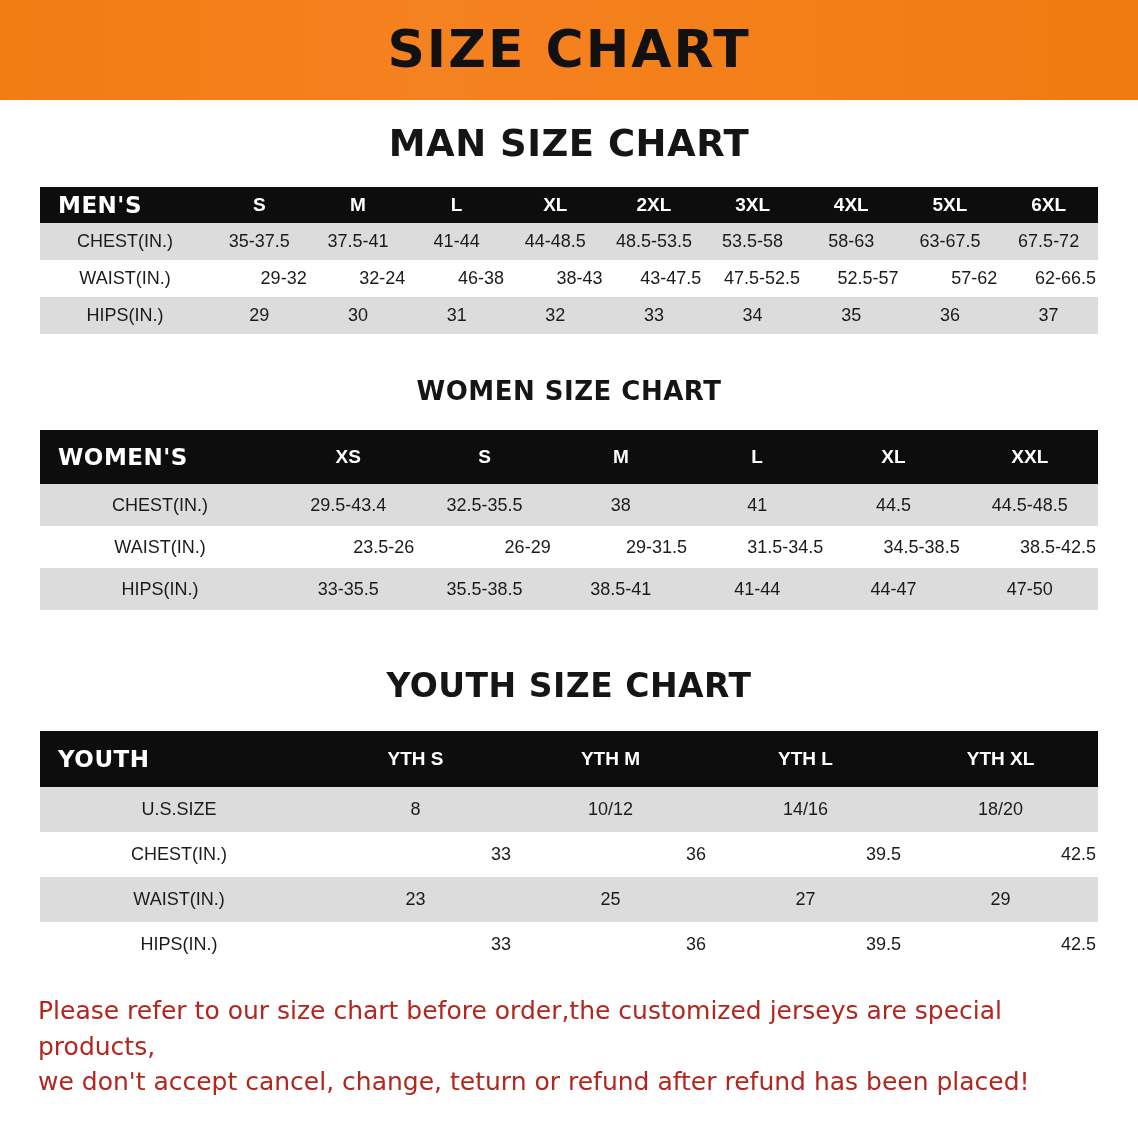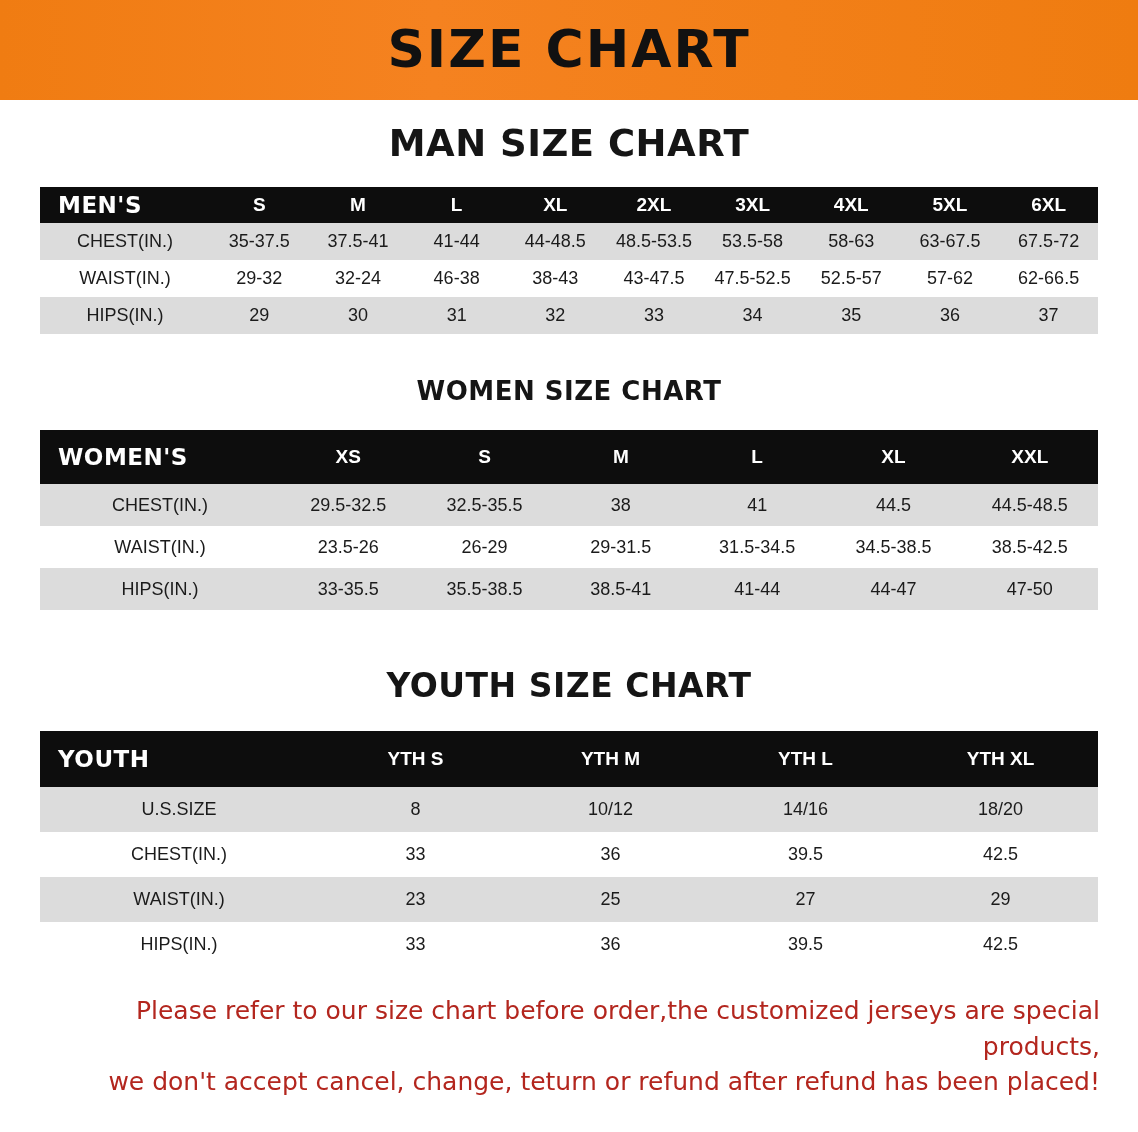--- a/index.html
+++ b/index.html
@@ -93,21 +93,21 @@
     font-size: 18px;
     color: #1b1b1b;
     white-space: nowrap;
   }
   table.size tbody td.rowlabel {
     text-align: center;
     font-size: 18px;
     color: #1b1b1b;
   }
   tr.shade td { background: #dcdcdc; }
-  tr.plain td { background: #ffffff; }
+  tr.plain td { background: #ffffff; text-align: right; }
 
   
   .men thead th { font-size: 18px; }
   .men thead th.rowlabel { font-size: 23px; }
   .men tbody td { font-size: 17px; }
 
   
   .women thead th { font-size: 22px; }
   .women thead th.rowlabel { font-size: 24px; }
   .women thead tr { height: 54px; }
@@ -121,21 +121,21 @@
   .youth tbody tr { height: 45px; }
   .youth tbody td { font-size: 19px; }
 
   
   .note {
     margin: 26px 38px 0 38px;
     color: #b3261e;
     font-family: "DejaVu Sans", sans-serif;
     font-size: 25px;
     line-height: 1.42;
-    text-align: right;
+    text-align: left;
   }
   .note .line { display: block; }
 </style>
 </head>
 <body>
 
 <div class="page">
 
   <div class="banner">
     <div class="banner-title">SIZE CHART</div>
@@ -209,21 +209,21 @@
           <th>S</th>
           <th>M</th>
           <th>L</th>
           <th>XL</th>
           <th>XXL</th>
         </tr>
       </thead>
       <tbody>
         <tr class="shade">
           <td class="rowlabel">CHEST(IN.)</td>
-          <td>29.5-32.5</td>
+          <td>29.5-43.4</td>
           <td>32.5-35.5</td>
           <td>38</td>
           <td>41</td>
           <td>44.5</td>
           <td>44.5-48.5</td>
         </tr>
         <tr class="plain">
           <td class="rowlabel">WAIST(IN.)</td>
           <td>23.5-26</td>
           <td>26-29</td>

